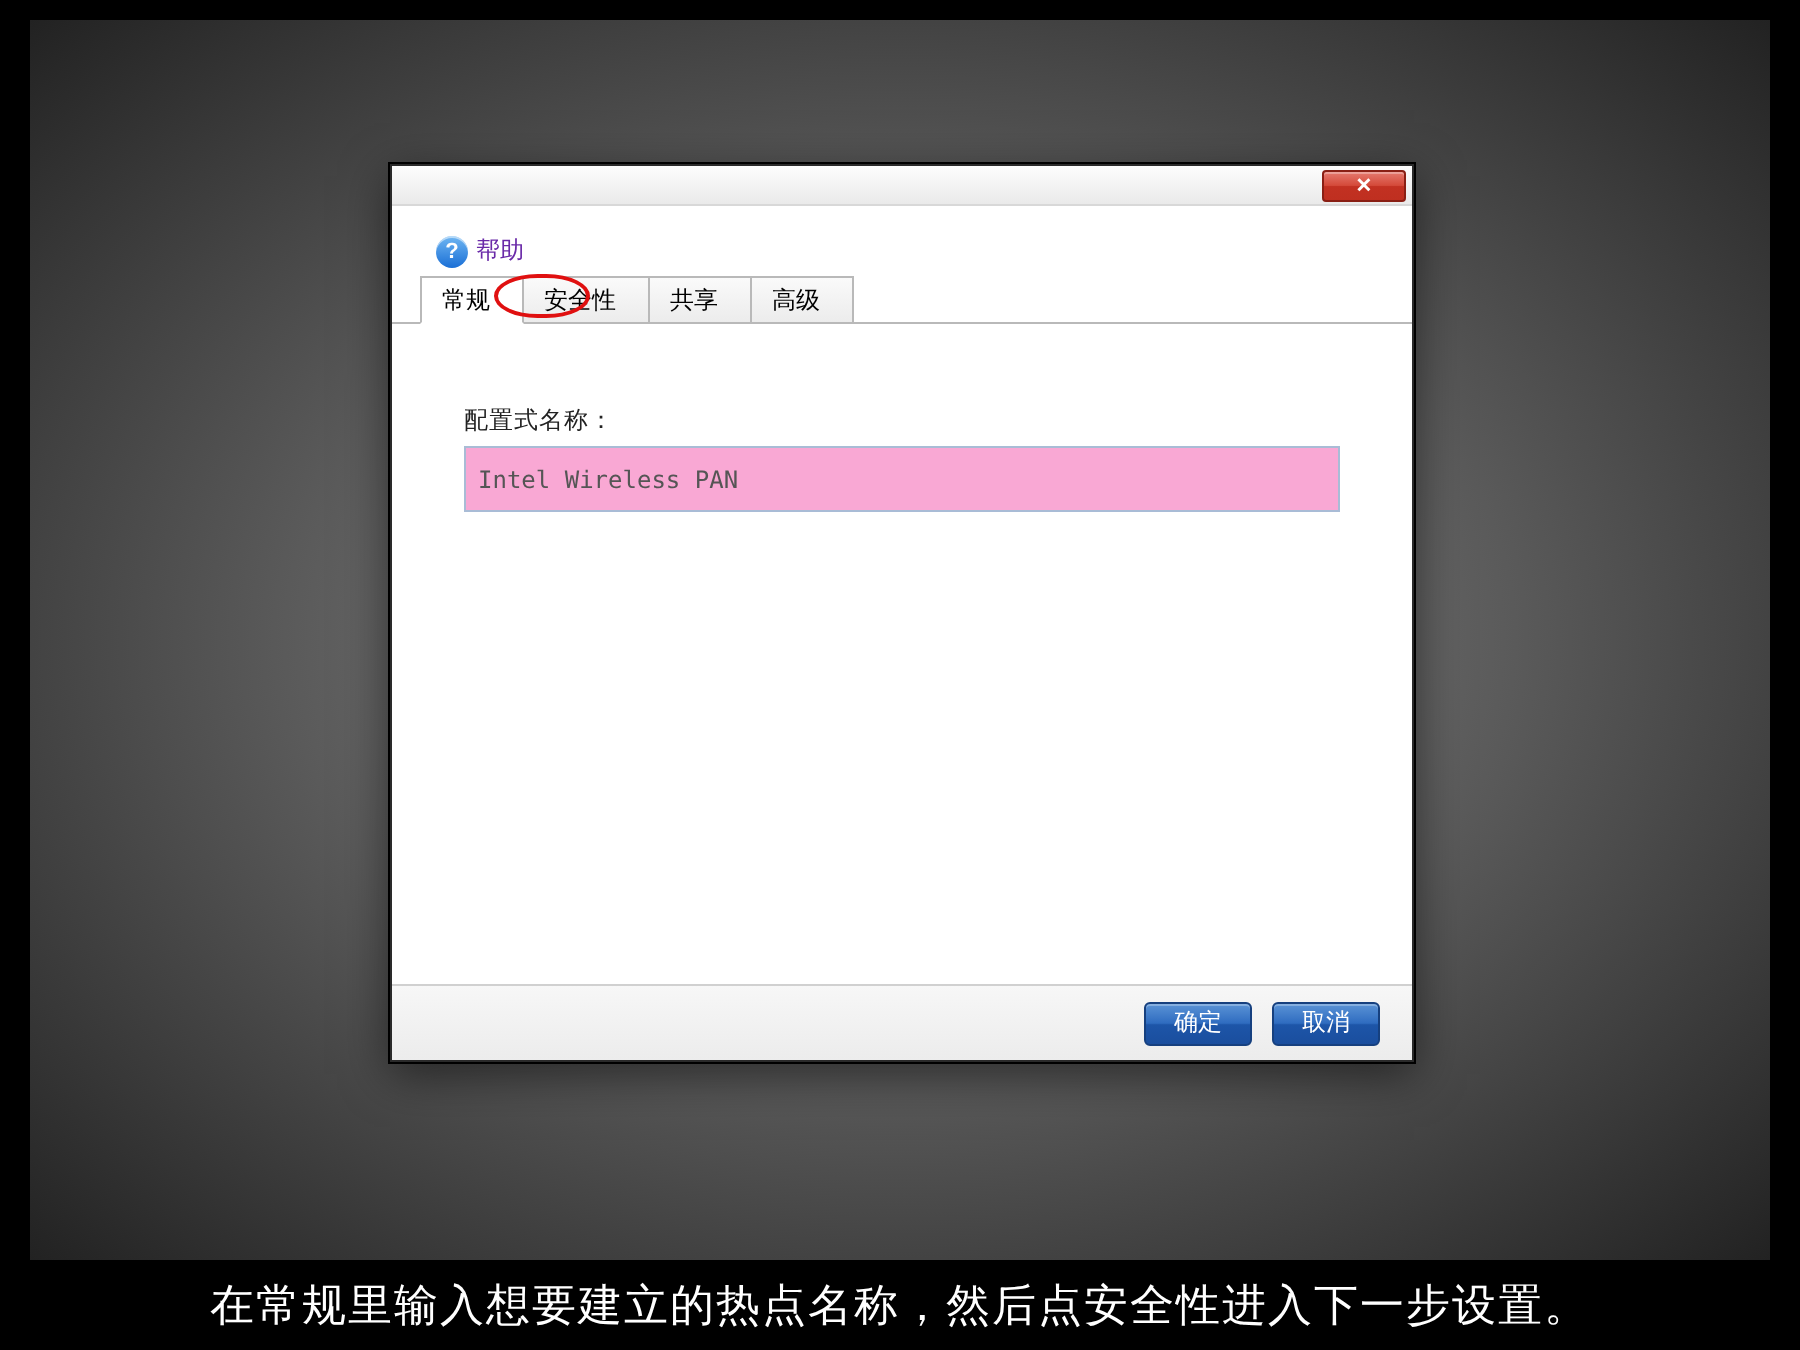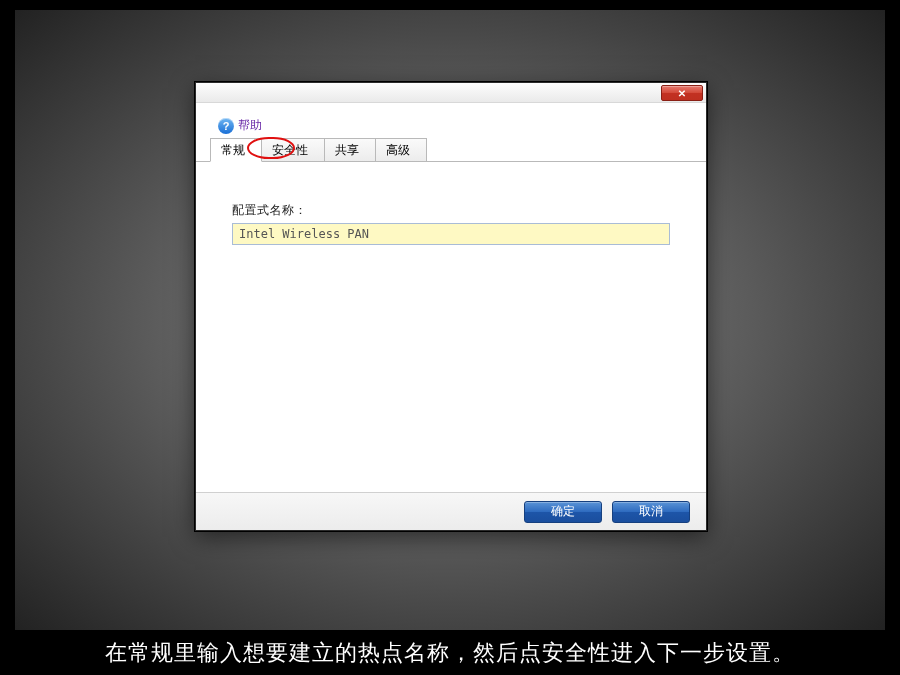--- a/index.html
+++ b/index.html
@@ -137,22 +137,22 @@
     }
     
     .field-label { margin-bottom: 4px; letter-spacing: 0.5px; }
     .text-input {
       width: 100%;
       border: 1px solid #a9bcd6;
       padding: 3px 6px;
       font-family: monospace, "Courier New";
       font-size: 12px;
       color: #555;
-      background: #fef9c3;
-      height: 22px;
+      background: #f9a8d4;
+      height: 33px;
     }
     .ssid-input {
       border: 1px solid #6fa8e8;
       outline: 1px solid #a9d0f5;
     }
     .selected-text {
       background: #3399ff;
       color: #fff;
       padding: 0 1px;
       font-family: monospace;
@@ -181,21 +181,21 @@
       border-top: 1px solid #d0d0d0;
       background: linear-gradient(to bottom, #f7f7f7, #ececec);
       height: 38px;
       display: flex;
       justify-content: flex-end;
       align-items: center;
       gap: 10px;
       padding-right: 16px;
     }
     .dlg-btn {
-      width: 78px; height: 22px;
+      width: 54px; height: 22px;
       background: linear-gradient(to bottom, #5a93d6 0%, #2f6cc0 48%, #1d55a8 52%, #1a4e9e 100%);
       border: 1px solid #16407f;
       border-radius: 3px;
       color: #fff;
       font-size: 12px;
       font-family: "SimSun", serif;
       display: flex; align-items: center; justify-content: center;
       cursor: pointer;
       box-shadow: inset 0 1px 0 rgba(255,255,255,0.28);
     }

